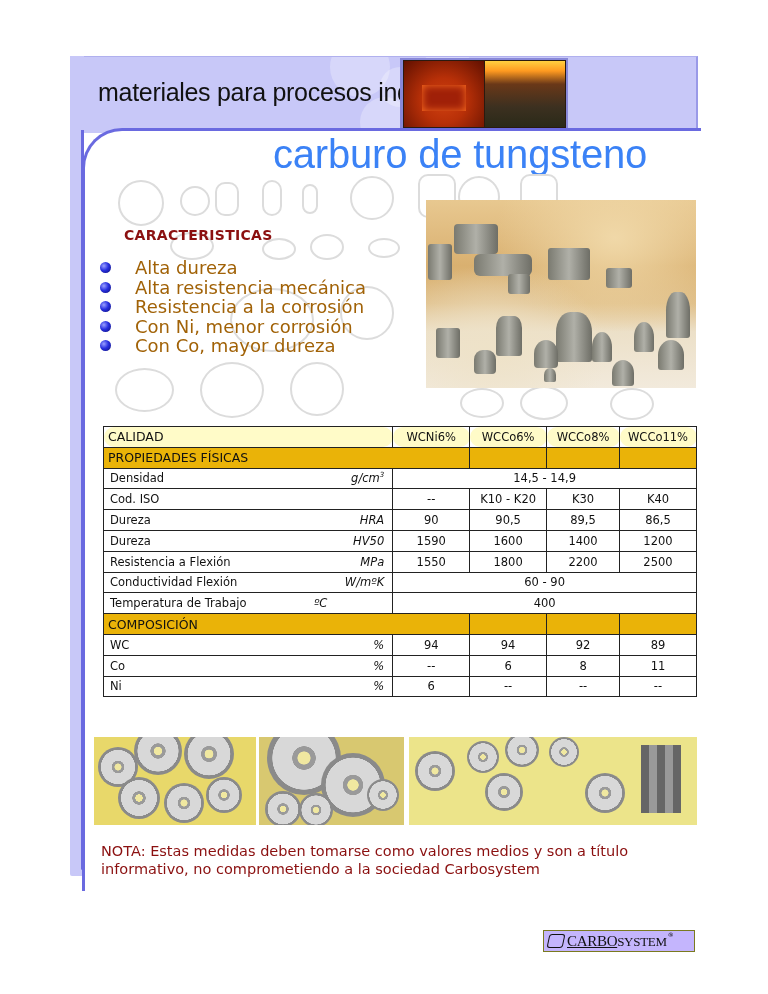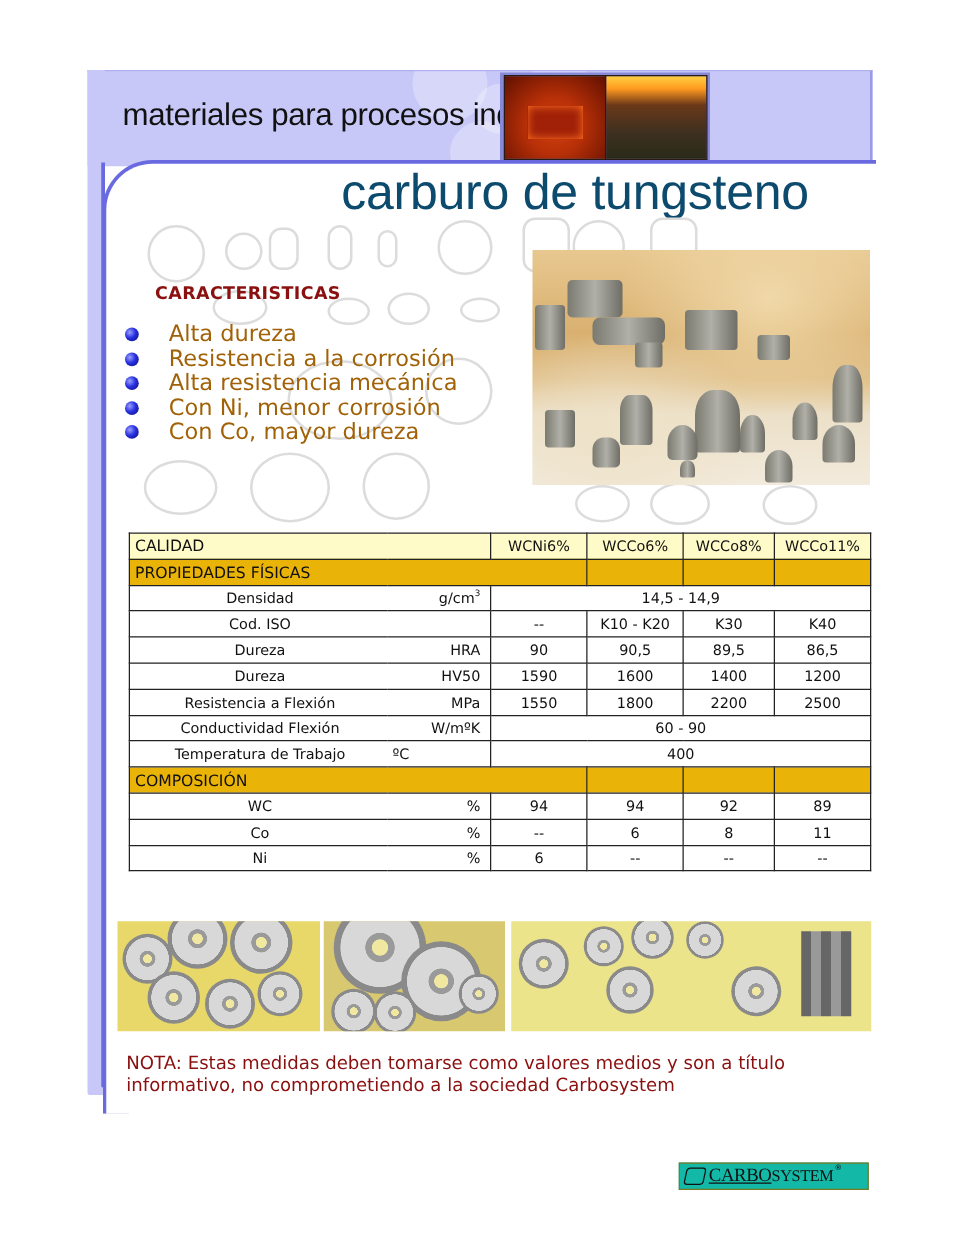--- a/index.html
+++ b/index.html
@@ -24,21 +24,21 @@
                background:radial-gradient(ellipse at 50% 60%, #d04010 0%, #b83008 40%, #601000 100%);
                border:1px solid #2a1a10; }
   .furnace-1::after { content:""; position:absolute; left:18px; top:24px; width:44px; height:26px;
                background:#a02008; box-shadow: 0 0 8px #ff7020 inset; }
   .furnace-2 { position:absolute; left:484px; top:60px; width:80px; height:66px;
                background:linear-gradient(180deg,#ffd040 0%,#ff9a20 15%,#6a3818 35%,#3c3020 70%,#2a2a18 100%);
                border:1px solid #2a1a10; }
   .photo-frame { position:absolute; left:400px; top:58px; width:168px; height:70px; background:#8888d8; }
 
   .main-title { position:absolute; left:273px; top:132px; font-family:"Liberation Sans", sans-serif;
-                font-size:40px; color:#0c4a6e; letter-spacing:-0.2px; }
+                font-size:40px; color:#3b82f6; letter-spacing:-0.2px; }
 
   
   .sketch { position:absolute; border:2px solid #dcdcdc; border-radius:50%; }
   .sketch.sq { border-radius:10px; }
 
   .carac-title { position:absolute; left:124px; top:227px; font-size:14px; font-weight:bold;
                  color:#8b1010; letter-spacing:0.3px; }
   .feature-list { position:absolute; left:100px; top:258px; margin:0; padding:0; list-style:none; }
   .feature-list li { display:flex; align-items:center; height:19.5px; }
   .bullet { width:11px; height:11px; border-radius:50%; margin-right:12px;
@@ -49,38 +49,38 @@
                 background:
                   radial-gradient(ellipse at 25% 80%, #eee2c8 0%, transparent 40%),
                   radial-gradient(ellipse at 70% 20%, #f0d8a8 0%, transparent 45%),
                   linear-gradient(180deg,#e8c890 0%,#d9b070 35%,#e0c08a 55%,#ece0c8 70%,#f2eadc 100%); }
   .tip { position:absolute; background:linear-gradient(90deg,#7a7a70,#b0b0a8 50%,#6e6e66); }
 
   
   .spec-table { position:absolute; left:103px; top:426px; width:594px; border-collapse:collapse;
                 font-size:11.5px; color:#111; }
   .spec-table td { border:1px solid #222; height:19.8px; padding:0 4px; }
-  .spec-table .hdr td { background:#fffbc8; }
+  .spec-table .hdr td { background:#fffbc8;border-radius:10px; }
   .spec-table .hdr td.lbl { font-size:12.5px; }
   .spec-table .sec td { background:#eab308; }
   .spec-table .sec td.lbl { font-size:12.5px; }
   .spec-table td.c { text-align:center; }
-  .spec-table td.u { text-align:right; padding-right:8px; border-left:none; }
-  .spec-table td.name { border-right:none; padding-left:6px;text-align:center; }
+  .spec-table td.u { text-align:right; padding-right:8px; border-left:none;font-style:italic; }
+  .spec-table td.name { border-right:none; padding-left:6px; }
   sup { font-size:7px; }
 
   
   .prod-photo { position:absolute; top:737px; height:88px; background:#e8d86a; overflow:hidden; }
   .disc { position:absolute; border-radius:50%;
           background:radial-gradient(circle, #f0e8a0 0 12%, #9a9a9a 13% 22%, #d8d8d8 23% 60%, #8a8a8a 61% 100%); }
 
   .nota { position:absolute; left:101px; top:842px; width:600px; font-size:14.5px; line-height:18px;
           color:#8b1010; }
 
-  .logo { position:absolute; left:543px; top:930px; width:150px; height:20px; background:#14b8a6;
+  .logo { position:absolute; left:543px; top:930px; width:150px; height:20px; background:#c4b5fd;
           border:1px solid #7a7a20; display:flex; align-items:center; }
   .logo-mark { width:14px; height:12px; border:1.5px solid #111; border-radius:3px; margin:0 3px 0 4px;
                transform:skewX(-12deg); }
   .logo-text { font-family:"Liberation Serif", serif; font-size:15px; color:#111; letter-spacing:-0.3px; }
   .logo-text .a { text-decoration:underline; }
   .logo-text .b { font-size:13px; }
   .reg { font-size:6px; align-self:flex-start; margin-left:1px; }
 </style>
 </head>
 <body>
@@ -129,25 +129,25 @@
 </div>
 
 <div class="carac-title">CARACTERISTICAS</div>
 <ul class="feature-list">
   <li>
       <span class="bullet"></span>
       <span class="feature-text">Alta dureza</span>
     </li>
   <li>
       <span class="bullet"></span>
+      <span class="feature-text">Alta resistencia mecánica</span>
+    </li>
+  <li>
+      <span class="bullet"></span>
       <span class="feature-text">Resistencia a la corrosión</span>
-    </li>
-  <li>
-      <span class="bullet"></span>
-      <span class="feature-text">Alta resistencia mecánica</span>
     </li>
   <li>
       <span class="bullet"></span>
       <span class="feature-text">Con Ni, menor corrosión</span>
     </li>
   <li>
       <span class="bullet"></span>
       <span class="feature-text">Con Co, mayor dureza</span>
     </li>
 </ul>

